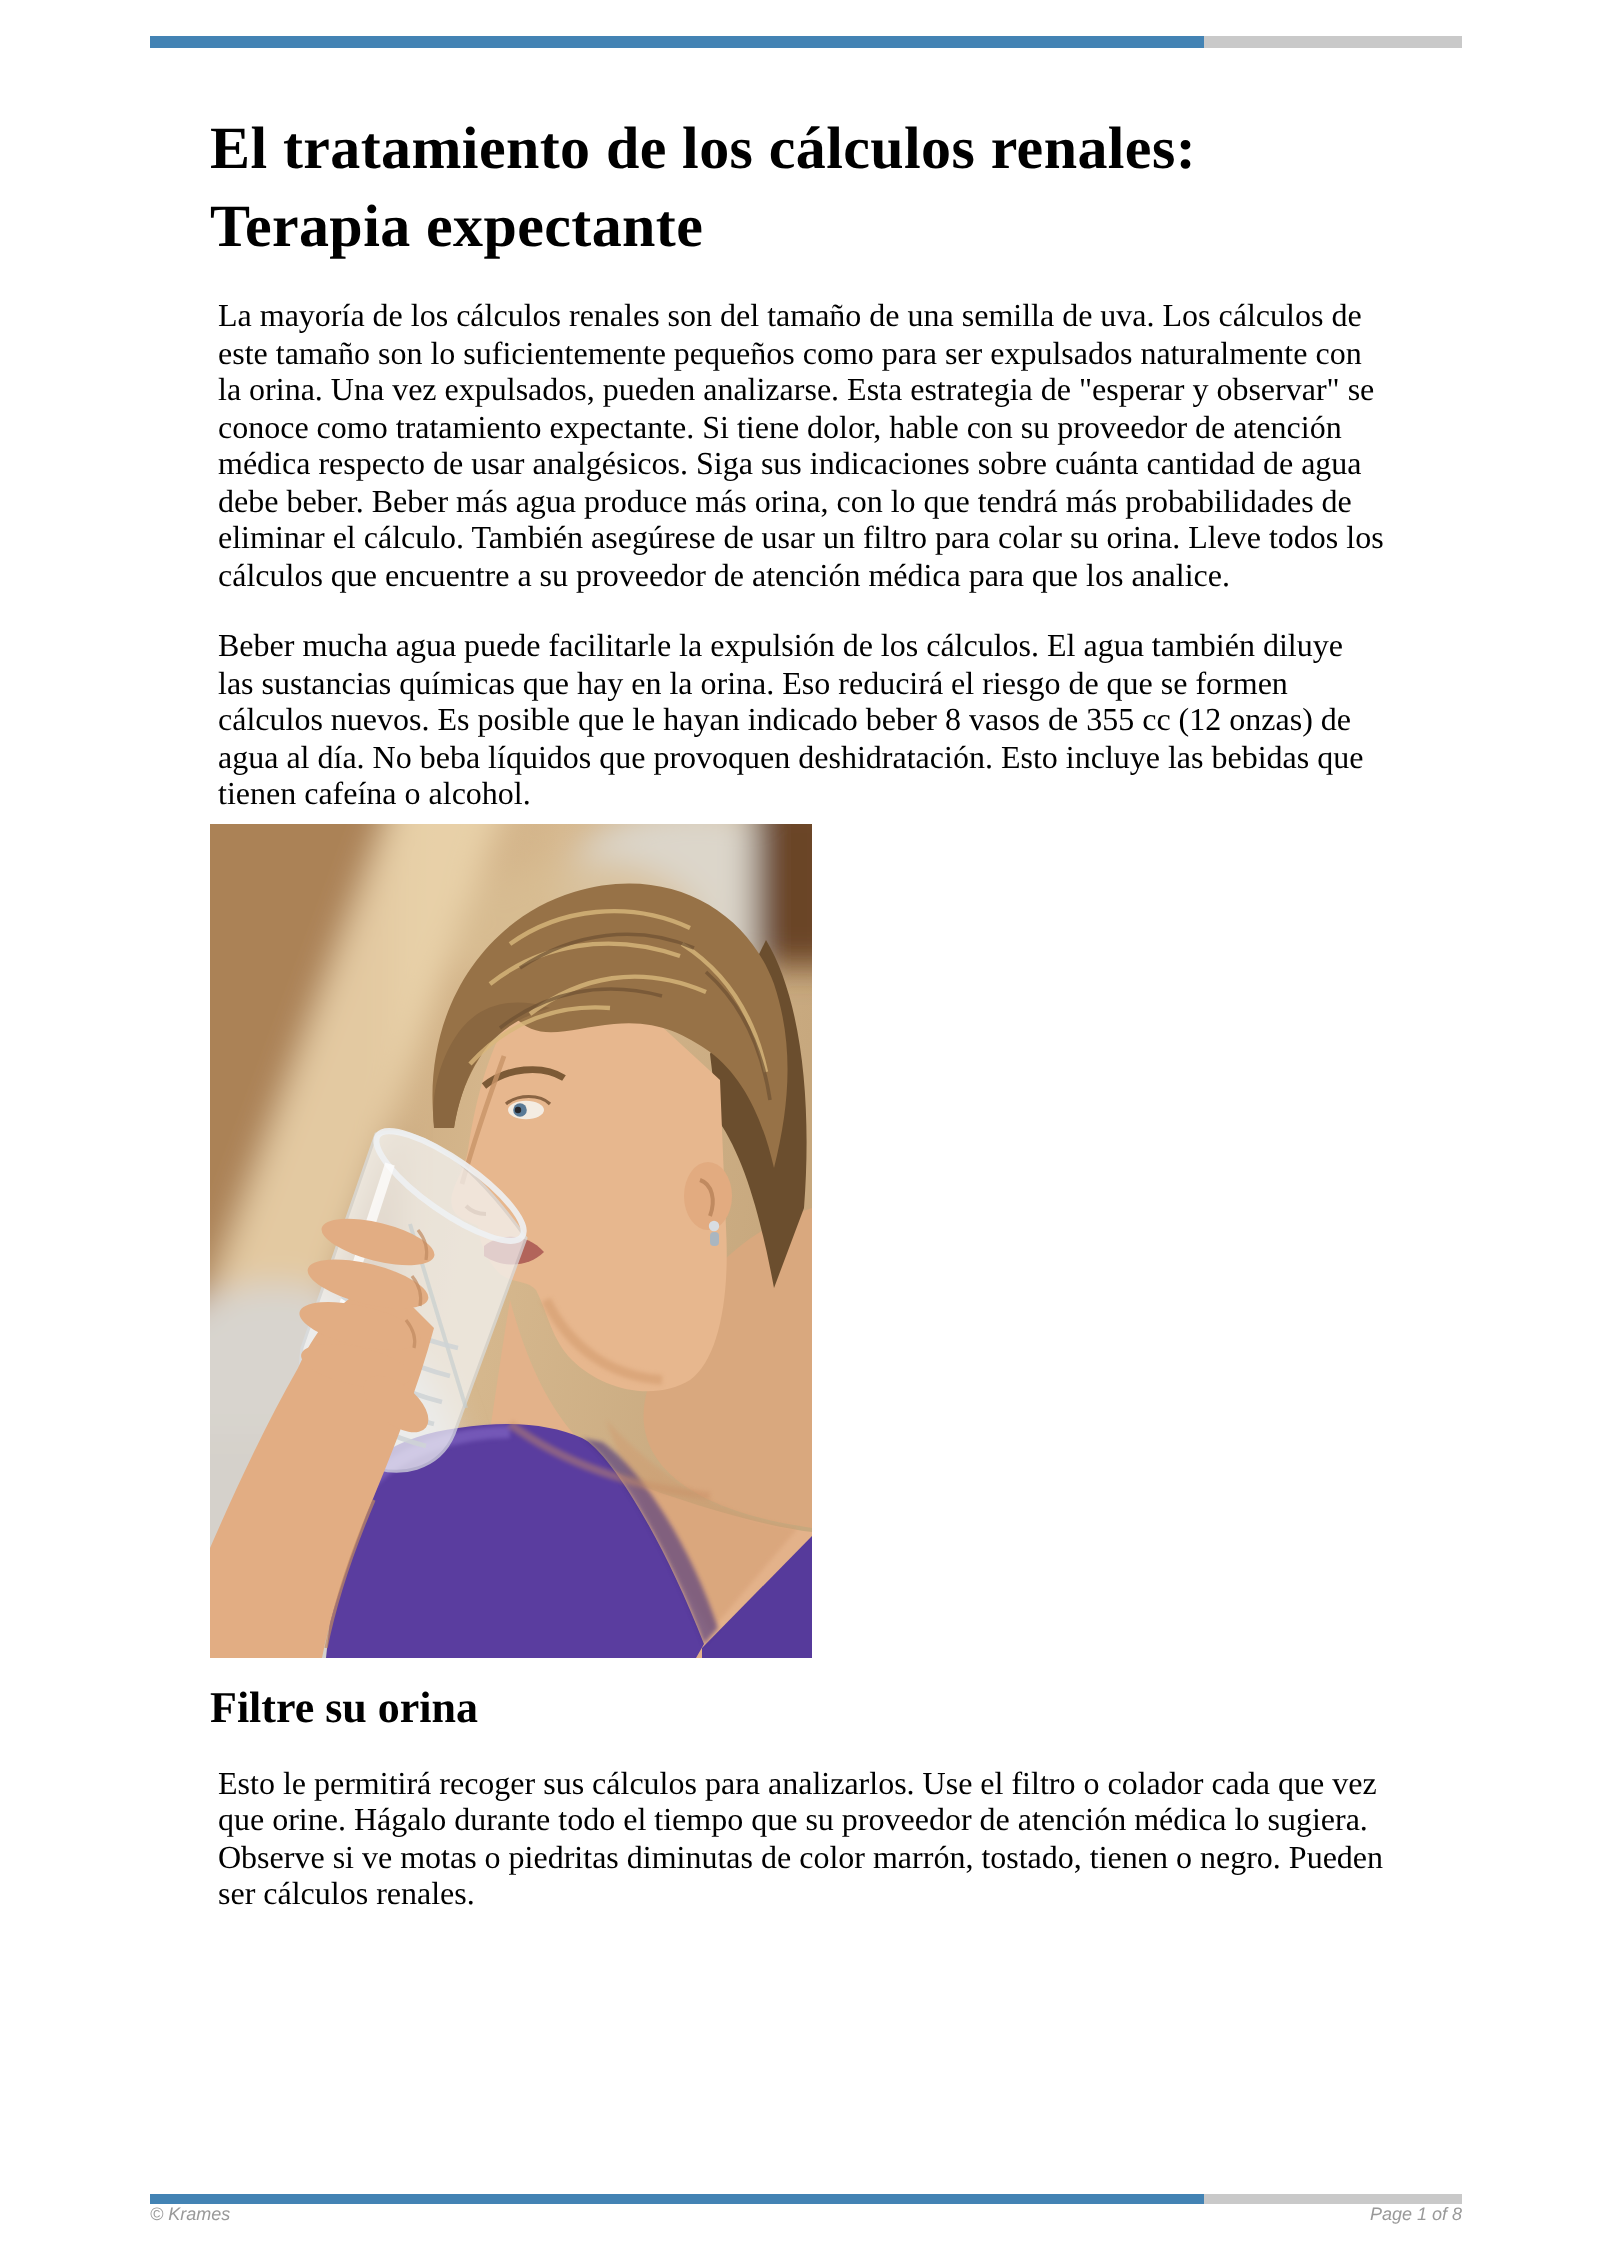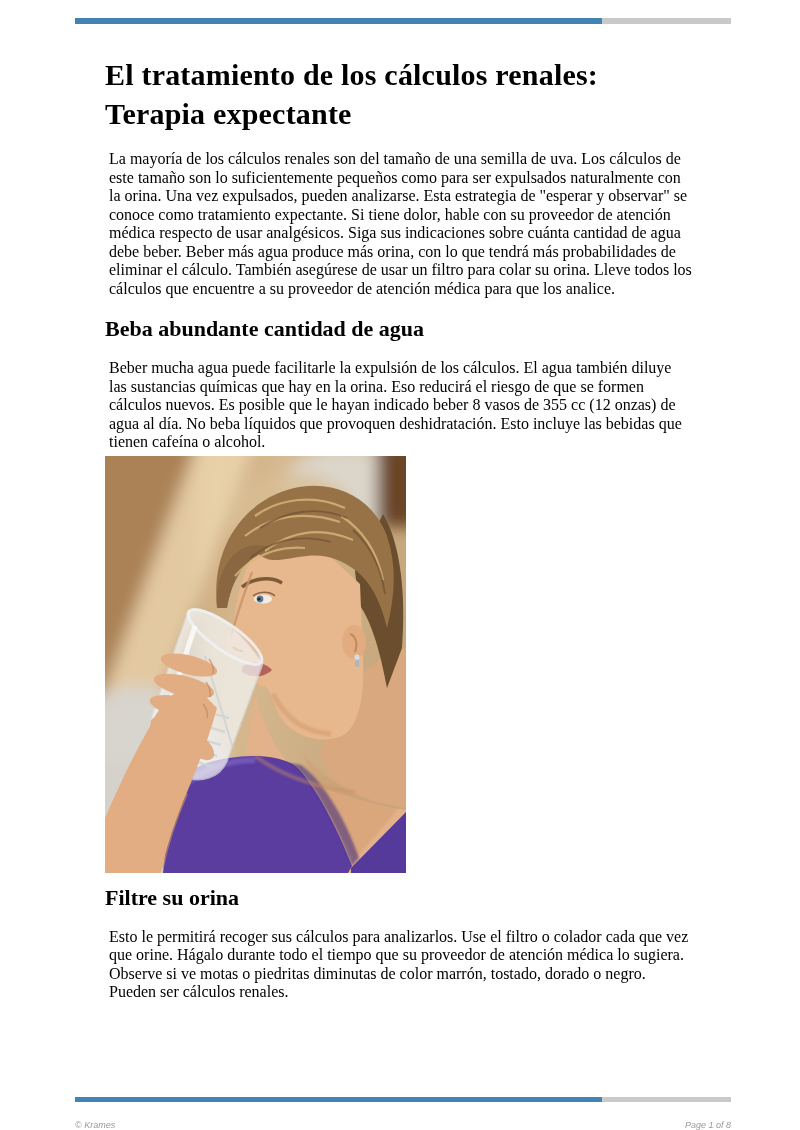--- a/index.html
+++ b/index.html
@@ -16,39 +16,38 @@
   .content h1{margin:55px 0 0;font-size:30px;line-height:39px;font-weight:700;letter-spacing:.2px;}
   .content h2{margin:18px 0 0;font-size:22px;line-height:26px;font-weight:700;}
   .content h2.second{margin-top:12px;}
   .content p{margin:17px 4px 0;font-size:16px;line-height:18.5px;}
   .photo{margin:4px 0 0;padding:0;width:301px;height:417px;}
   .photo svg{display:block;}
   .footer-meta{
     position:absolute;left:75px;top:1102px;width:656px;display:flex;
     justify-content:space-between;align-items:flex-start;
     font-family:"Liberation Sans","DejaVu Sans",sans-serif;font-style:italic;
-    font-size:9px;color:#999;line-height:11px;margin-top:18px;
+    font-size:9px;color:#999;line-height:11px;
   }
 </style>
 </head>
 <body>
 
 <div class="page">
 
   <div class="bar bar-top">
     <div class="seg-blue" style="background:#4383b4"></div>
     <div class="seg-gray" style="background:#c9c9c9"></div>
   </div>
 
   <main class="content">
     <h1>El tratamiento de los cálculos renales: Terapia expectante</h1>
 
     <p>La mayoría de los cálculos renales son del tamaño de una semilla de uva. Los cálculos de este tamaño son lo suficientemente pequeños como para ser expulsados naturalmente con la orina. Una vez expulsados, pueden analizarse. Esta estrategia de "esperar y observar" se conoce como tratamiento expectante. Si tiene dolor, hable con su proveedor de atención médica respecto de usar analgésicos. Siga sus indicaciones sobre cuánta cantidad de agua debe beber. Beber más agua produce más orina, con lo que tendrá más probabilidades de eliminar el cálculo. También asegúrese de usar un filtro para colar su orina. Lleve todos los cálculos que encuentre a su proveedor de atención médica para que los analice.</p>
 
-    <h2>Beba abundante cantidad de agua</h2>
     <p>Beber mucha agua puede facilitarle la expulsión de los cálculos. El agua también diluye las sustancias químicas que hay en la orina. Eso reducirá el riesgo de que se formen cálculos nuevos. Es posible que le hayan indicado beber 8 vasos de 355 cc (12 onzas) de agua al día. No beba líquidos que provoquen deshidratación. Esto incluye las bebidas que tienen cafeína o alcohol.</p>
 
     <figure class="photo">
       <svg viewBox="0 0 301 417" width="301" height="417" role="img" aria-label="photo">
         <defs>
           <filter id="b8" x="-30%" y="-30%" width="160%" height="160%">
               <feGaussianBlur stdDeviation="8"></feGaussianBlur>
             </filter>
           <filter id="b3" x="-30%" y="-30%" width="160%" height="160%">
               <feGaussianBlur stdDeviation="3"></feGaussianBlur>
@@ -163,21 +162,21 @@
           <path d="M101,226 C105,231 106,236 105,241"></path>
           <path d="M98,248 C102,253 103,258 102,262"></path>
           <path d="M58,412 C62,392 70,366 82,338"></path>
         </g>
 
         <rect width="301" height="417" fill="none"></rect>
       </svg>
     </figure>
 
     <h2 class="second">Filtre su orina</h2>
-    <p>Esto le permitirá recoger sus cálculos para analizarlos. Use el filtro o colador cada que vez que orine. Hágalo durante todo el tiempo que su proveedor de atención médica lo sugiera. Observe si ve motas o piedritas diminutas de color marrón, tostado, dorado o negro. Pueden ser cálculos renales.</p>
+    <p>Esto le permitirá recoger sus cálculos para analizarlos. Use el filtro o colador cada que vez que orine. Hágalo durante todo el tiempo que su proveedor de atención médica lo sugiera. Observe si ve motas o piedritas diminutas de color marrón, tostado, tienen o negro. Pueden ser cálculos renales.</p>
   </main>
 
   <div class="bar bar-bottom">
     <div class="seg-blue" style="background:#4383b4"></div>
     <div class="seg-gray" style="background:#c9c9c9"></div>
   </div>
 
   <div class="footer-meta">
     <span>© Krames</span>
     <span>Page 1 of 8</span>

